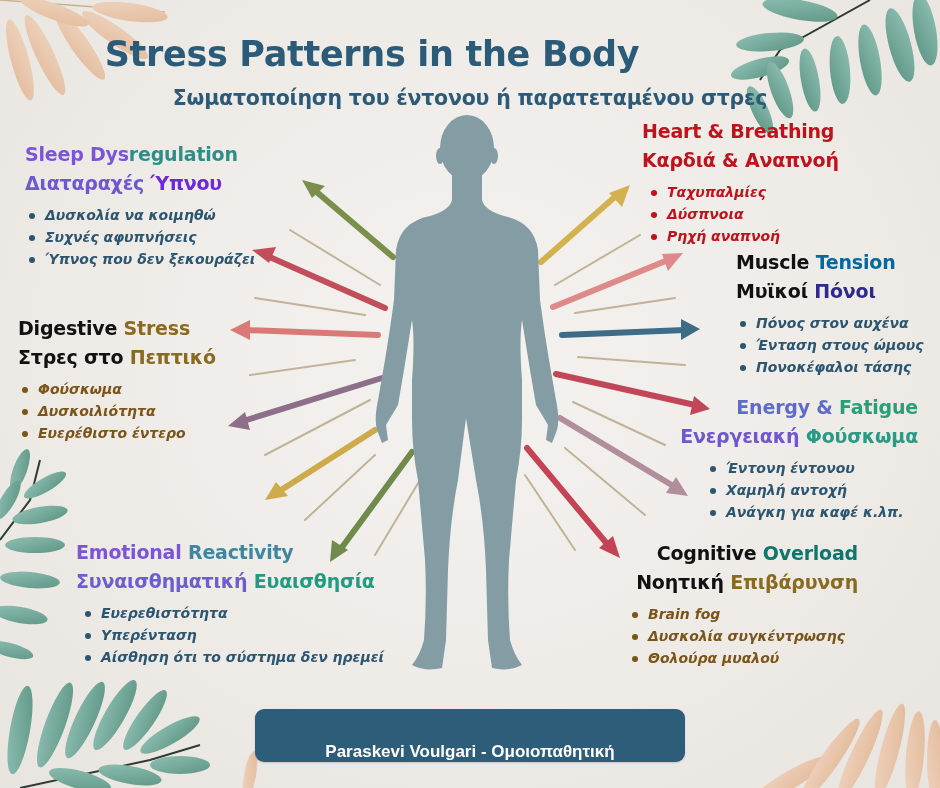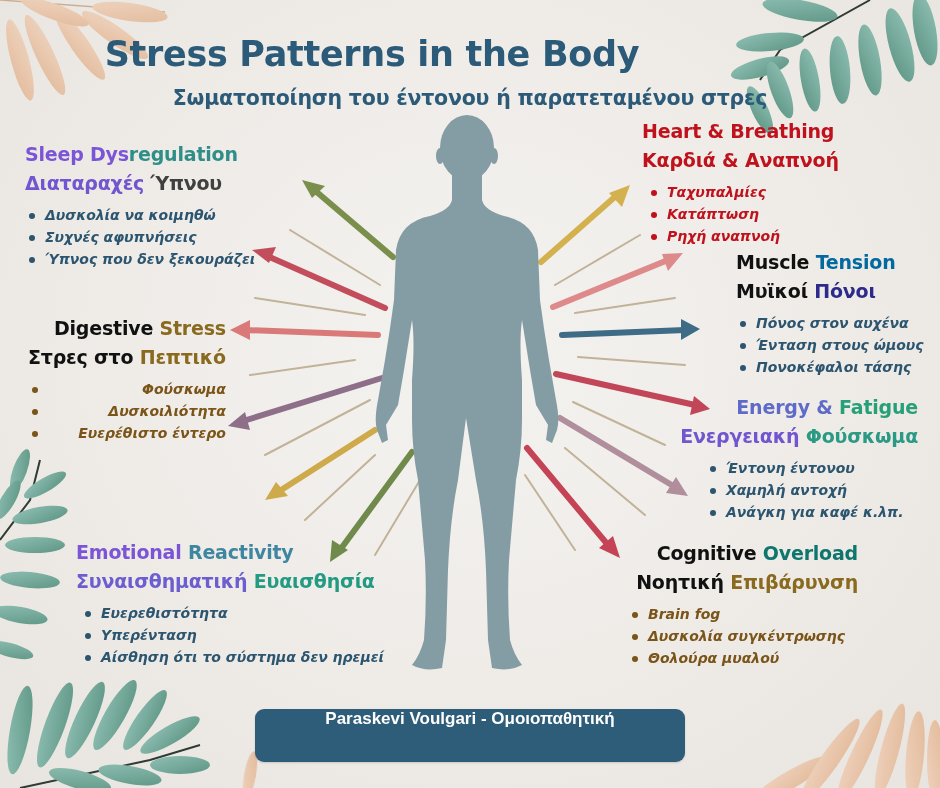--- a/index.html
+++ b/index.html
@@ -7,21 +7,21 @@
   .canvas { position:absolute; left:0; top:0; width:940px; height:788px; background: radial-gradient(ellipse at 50% 45%, #f4f2ef 0%, #eeebe7 60%, #e8e5e1 100%); }
   svg.deco { position:absolute; left:0; top:0; }
   .title { position:absolute; left:0; width:744px; top:34px; text-align:center; font-weight:bold; font-size:35px; color:#2b5b78; letter-spacing:-0.3px; }
   .subtitle { position:absolute; left:0; width:940px; top:86px; text-align:center; font-weight:bold; font-size:20.5px; color:#2b5b78; letter-spacing:-0.2px; }
   .block { position:absolute; }
   .block .h { font-weight:bold; font-size:19px; line-height:29px; white-space:nowrap; letter-spacing:-0.2px; }
   .block ul { list-style:none; margin:6px 0 0 0; padding:0; }
   .block li { font-weight:bold; font-size:14px; line-height:22px; white-space:nowrap; position:relative; padding-left:20px;font-style:italic; }
   .block li::before { content:""; position:absolute; left:4px; top:9px; width:6px; height:6px; border-radius:50%; background:currentColor; }
   .right .h { text-align:right; }
-  .footer { position:absolute; left:255px; top:709px; width:430px; height:53px; background:#2e5d79; border-radius:9px; box-shadow:0 1px 2px rgba(0,0,0,0.15); display:flex; align-items:flex-start; justify-content:center; color:#fff; font-weight:bold; font-size:17px; font-family:"Liberation Sans", sans-serif; }
+  .footer { position:absolute; left:255px; top:709px; width:430px; height:53px; background:#2e5d79; border-radius:9px; box-shadow:0 1px 2px rgba(0,0,0,0.15); display:flex; align-items:flex-end; justify-content:center; color:#fff; font-weight:bold; font-size:17px; font-family:"Liberation Sans", sans-serif; }
 </style>
 </head>
 <body>
 
 <div class="canvas"></div>
 
 <svg class="deco" width="940" height="788" viewBox="0 0 940 788">
   <defs>
     <linearGradient id="peach" x1="0" y1="0" x2="1" y2="1">
       <stop offset="0" stop-color="#efd2bb"></stop>
@@ -169,30 +169,30 @@
 </svg>
 
 <div class="title">Stress Patterns in the Body</div>
 <div class="subtitle">Σωματοποίηση του έντονου ή παρατεταμένου στρες</div>
 
 <div class="block" style="left:25px; top:140px;">
   <div class="h">
     <span style="color:#7b55d6">Sleep Dys</span><span style="color:#2f8e88">regulation</span>
   </div>
   <div class="h">
-    <span style="color:#7057cf">Διαταραχές </span><span style="color:#404040">Ύπνου</span>
+    <span style="color:#7057cf">Διαταραχές </span><span style="color:#6d28d9">Ύπνου</span>
   </div>
   <ul style="color:#2c5570">
     <li>Δυσκολία να κοιμηθώ</li>
     <li>Συχνές αφυπνήσεις</li>
     <li>Ύπνος που δεν ξεκουράζει</li>
   </ul>
 </div>
 
-<div class="block" style="left:28px; top:314px;text-align:right;">
+<div class="block" style="left:18px; top:314px;">
   <div class="h">
     <span style="color:#111">Digestive </span><span style="color:#8a6a1f">Stress</span>
   </div>
   <div class="h">
     <span style="color:#111">Στρες στο </span><span style="color:#8a6a1f">Πεπτικό</span>
   </div>
   <ul style="color:#7a5418">
     <li>Φούσκωμα</li>
     <li>Δυσκοιλιότητα</li>
     <li>Ευερέθιστο έντερο</li>
@@ -211,21 +211,21 @@
     <li>Υπερένταση</li>
     <li>Αίσθηση ότι το σύστημα δεν ηρεμεί</li>
   </ul>
 </div>
 
 <div class="block" style="left:642px; top:117px;">
   <div class="h" style="color:#c0121c">Heart &amp; Breathing</div>
   <div class="h" style="color:#c0121c">Καρδιά &amp; Αναπνοή</div>
   <ul style="color:#c0121c; margin-left:5px;">
     <li>Ταχυπαλμίες</li>
-    <li>Κατάπτωση</li>
+    <li>Δύσπνοια</li>
     <li>Ρηχή αναπνοή</li>
   </ul>
 </div>
 
 <div class="block" style="left:736px; top:248px;">
   <div class="h">
     <span style="color:#111">Muscle </span><span style="color:#0369a1">Tension</span>
   </div>
   <div class="h">
     <span style="color:#111">Μυϊκοί </span><span style="color:#2d2a8c">Πόνοι</span>

